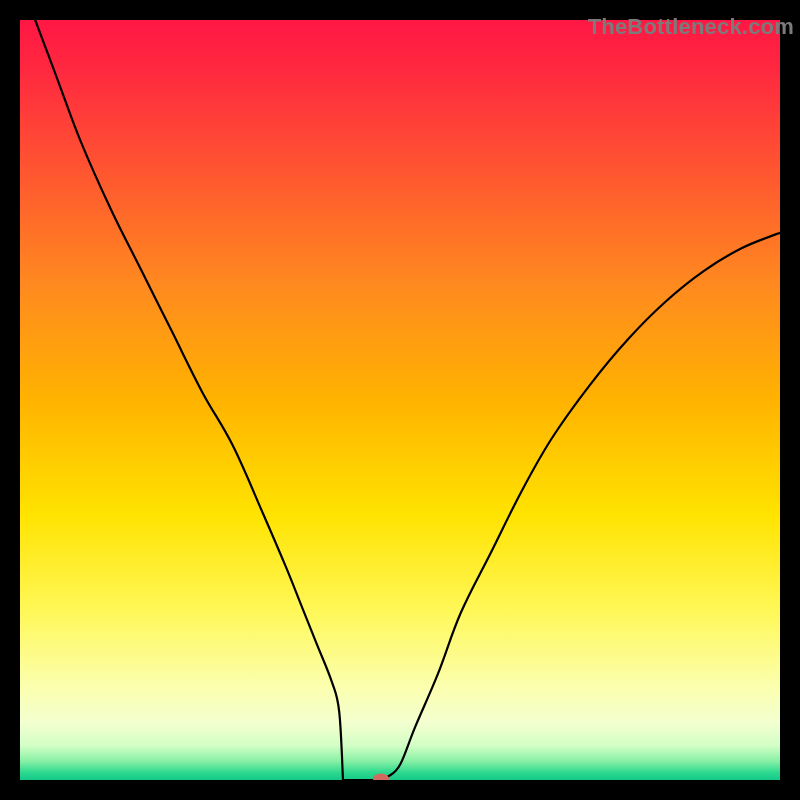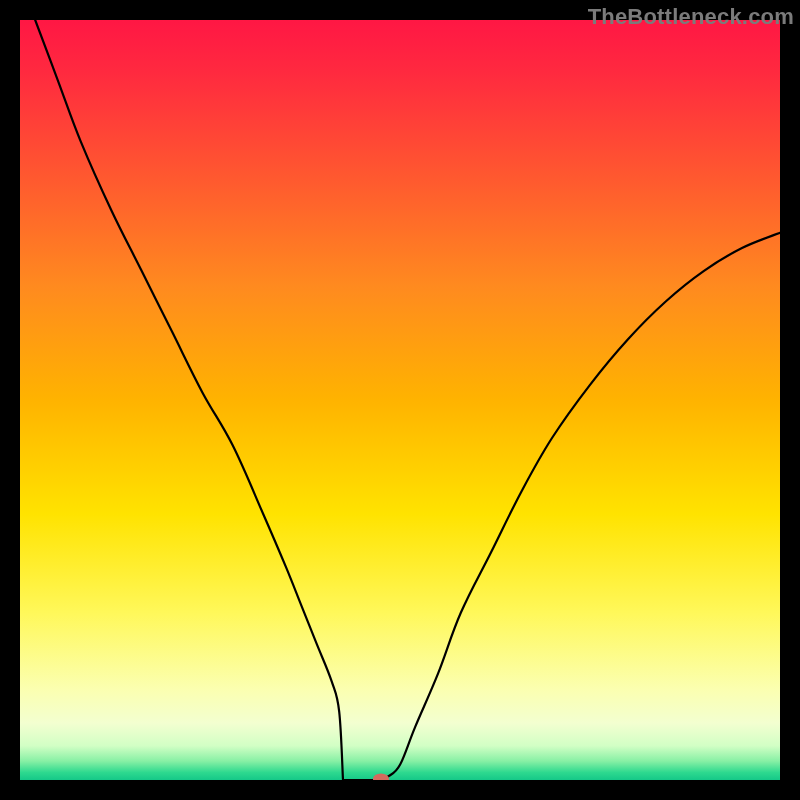--- a/index.html
+++ b/index.html
@@ -20,21 +20,21 @@
   }
   .plot {
     position: absolute;
     left: 0;
     top: 0;
     width: 760px;
     height: 760px;
   }
   .watermark {
     position: absolute;
-    top: 4px;
+    top: 14px;
     right: 6px;
     font-family: Arial, Helvetica, sans-serif;
     font-size: 22px;
     font-weight: 600;
     color: #7b7b7b;
     letter-spacing: 0.2px;
     user-select: none;
   }
 </style>
 </head>

